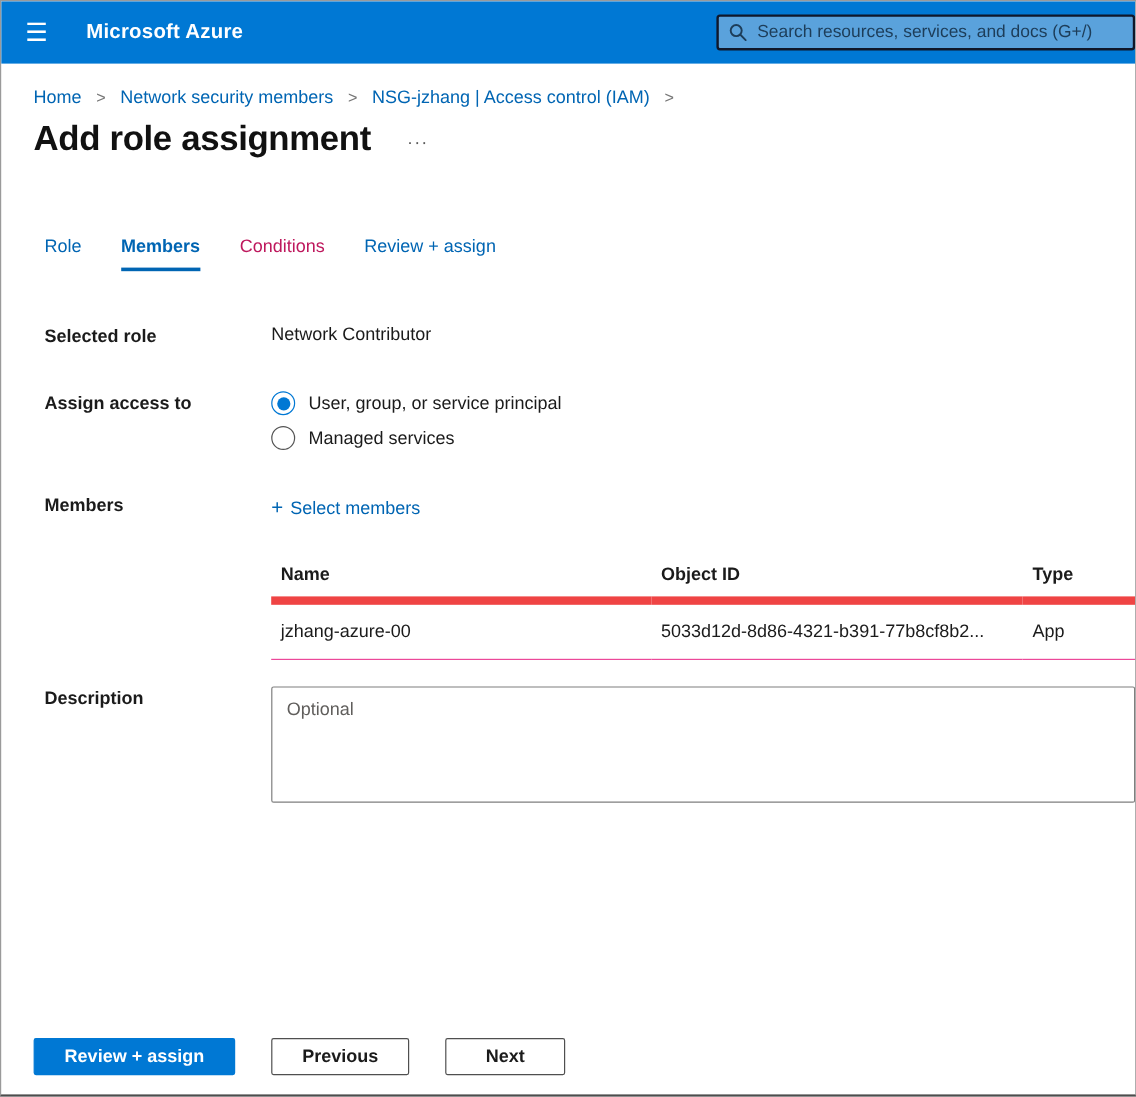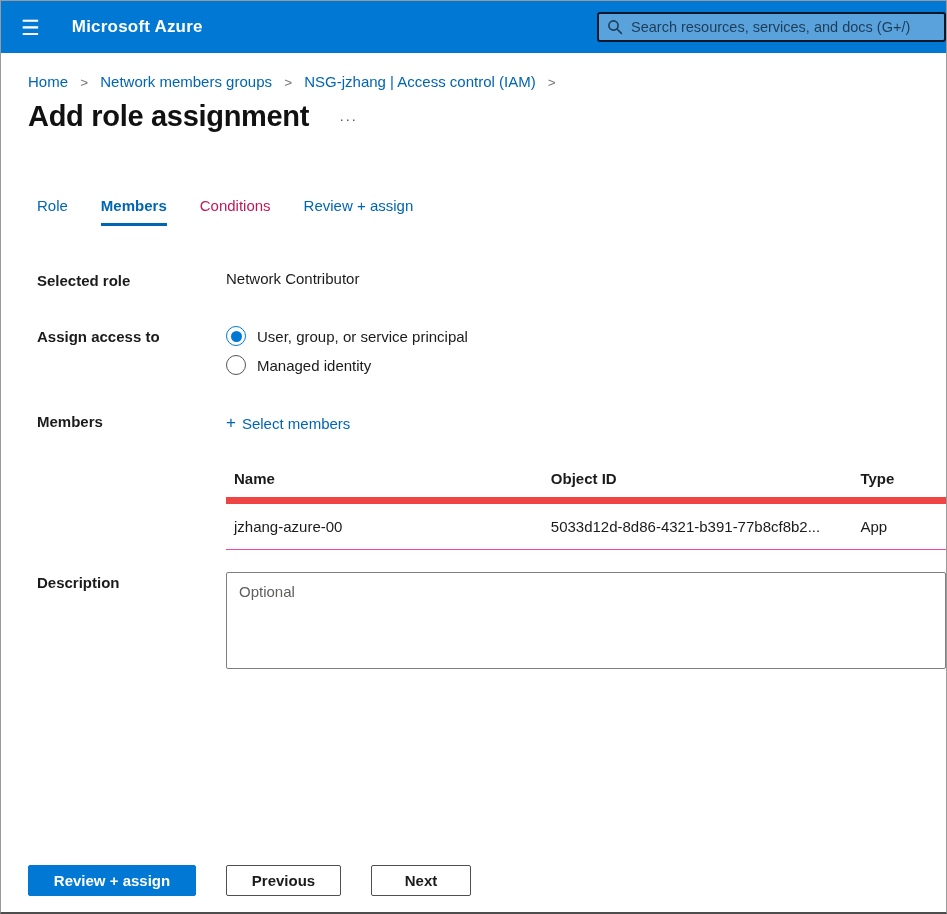--- a/index.html
+++ b/index.html
@@ -110,21 +110,21 @@
         <circle cx="6.5" cy="6.5" r="4.6" fill="none" stroke="#1d3d59" stroke-width="1.6"></circle>
         <line x1="10" y1="10" x2="14.4" y2="14.4" stroke="#1d3d59" stroke-width="1.6" stroke-linecap="round"></line>
       </svg>
       <input class="search-input" type="text" placeholder="Search resources, services, and docs (G+/)" style="">
     </div>
   </header>
 
   <nav class="breadcrumb">
     <a class="crumb">Home</a>
     <span class="sep">&gt;</span>
-    <a class="crumb">Network members groups</a>
+    <a class="crumb">Network security members</a>
     <span class="sep">&gt;</span>
     <a class="crumb">NSG-jzhang | Access control (IAM)</a>
     <span class="sep">&gt;</span>
   </nav>
 
   <div class="title-row">
     <h1 class="page-title">Add role assignment</h1>
     <span class="more-menu">···</span>
   </div>
 
@@ -146,21 +146,21 @@
       <div class="flabel">Assign access to</div>
       <div>
         <label class="radio-row">
           <span class="radio-circle checked">
               <span class="radio-dot"></span>
             </span>
           <span>User, group, or service principal</span>
         </label>
         <label class="radio-row">
           <span class="radio-circle"></span>
-          <span>Managed identity</span>
+          <span>Managed services</span>
         </label>
       </div>
     </div>
 
     <div class="frow row-members">
       <div class="flabel">Members</div>
       <div class="members-col">
         <a class="select-members">
           <span class="plus">+</span>
           <span>Select members</span>

